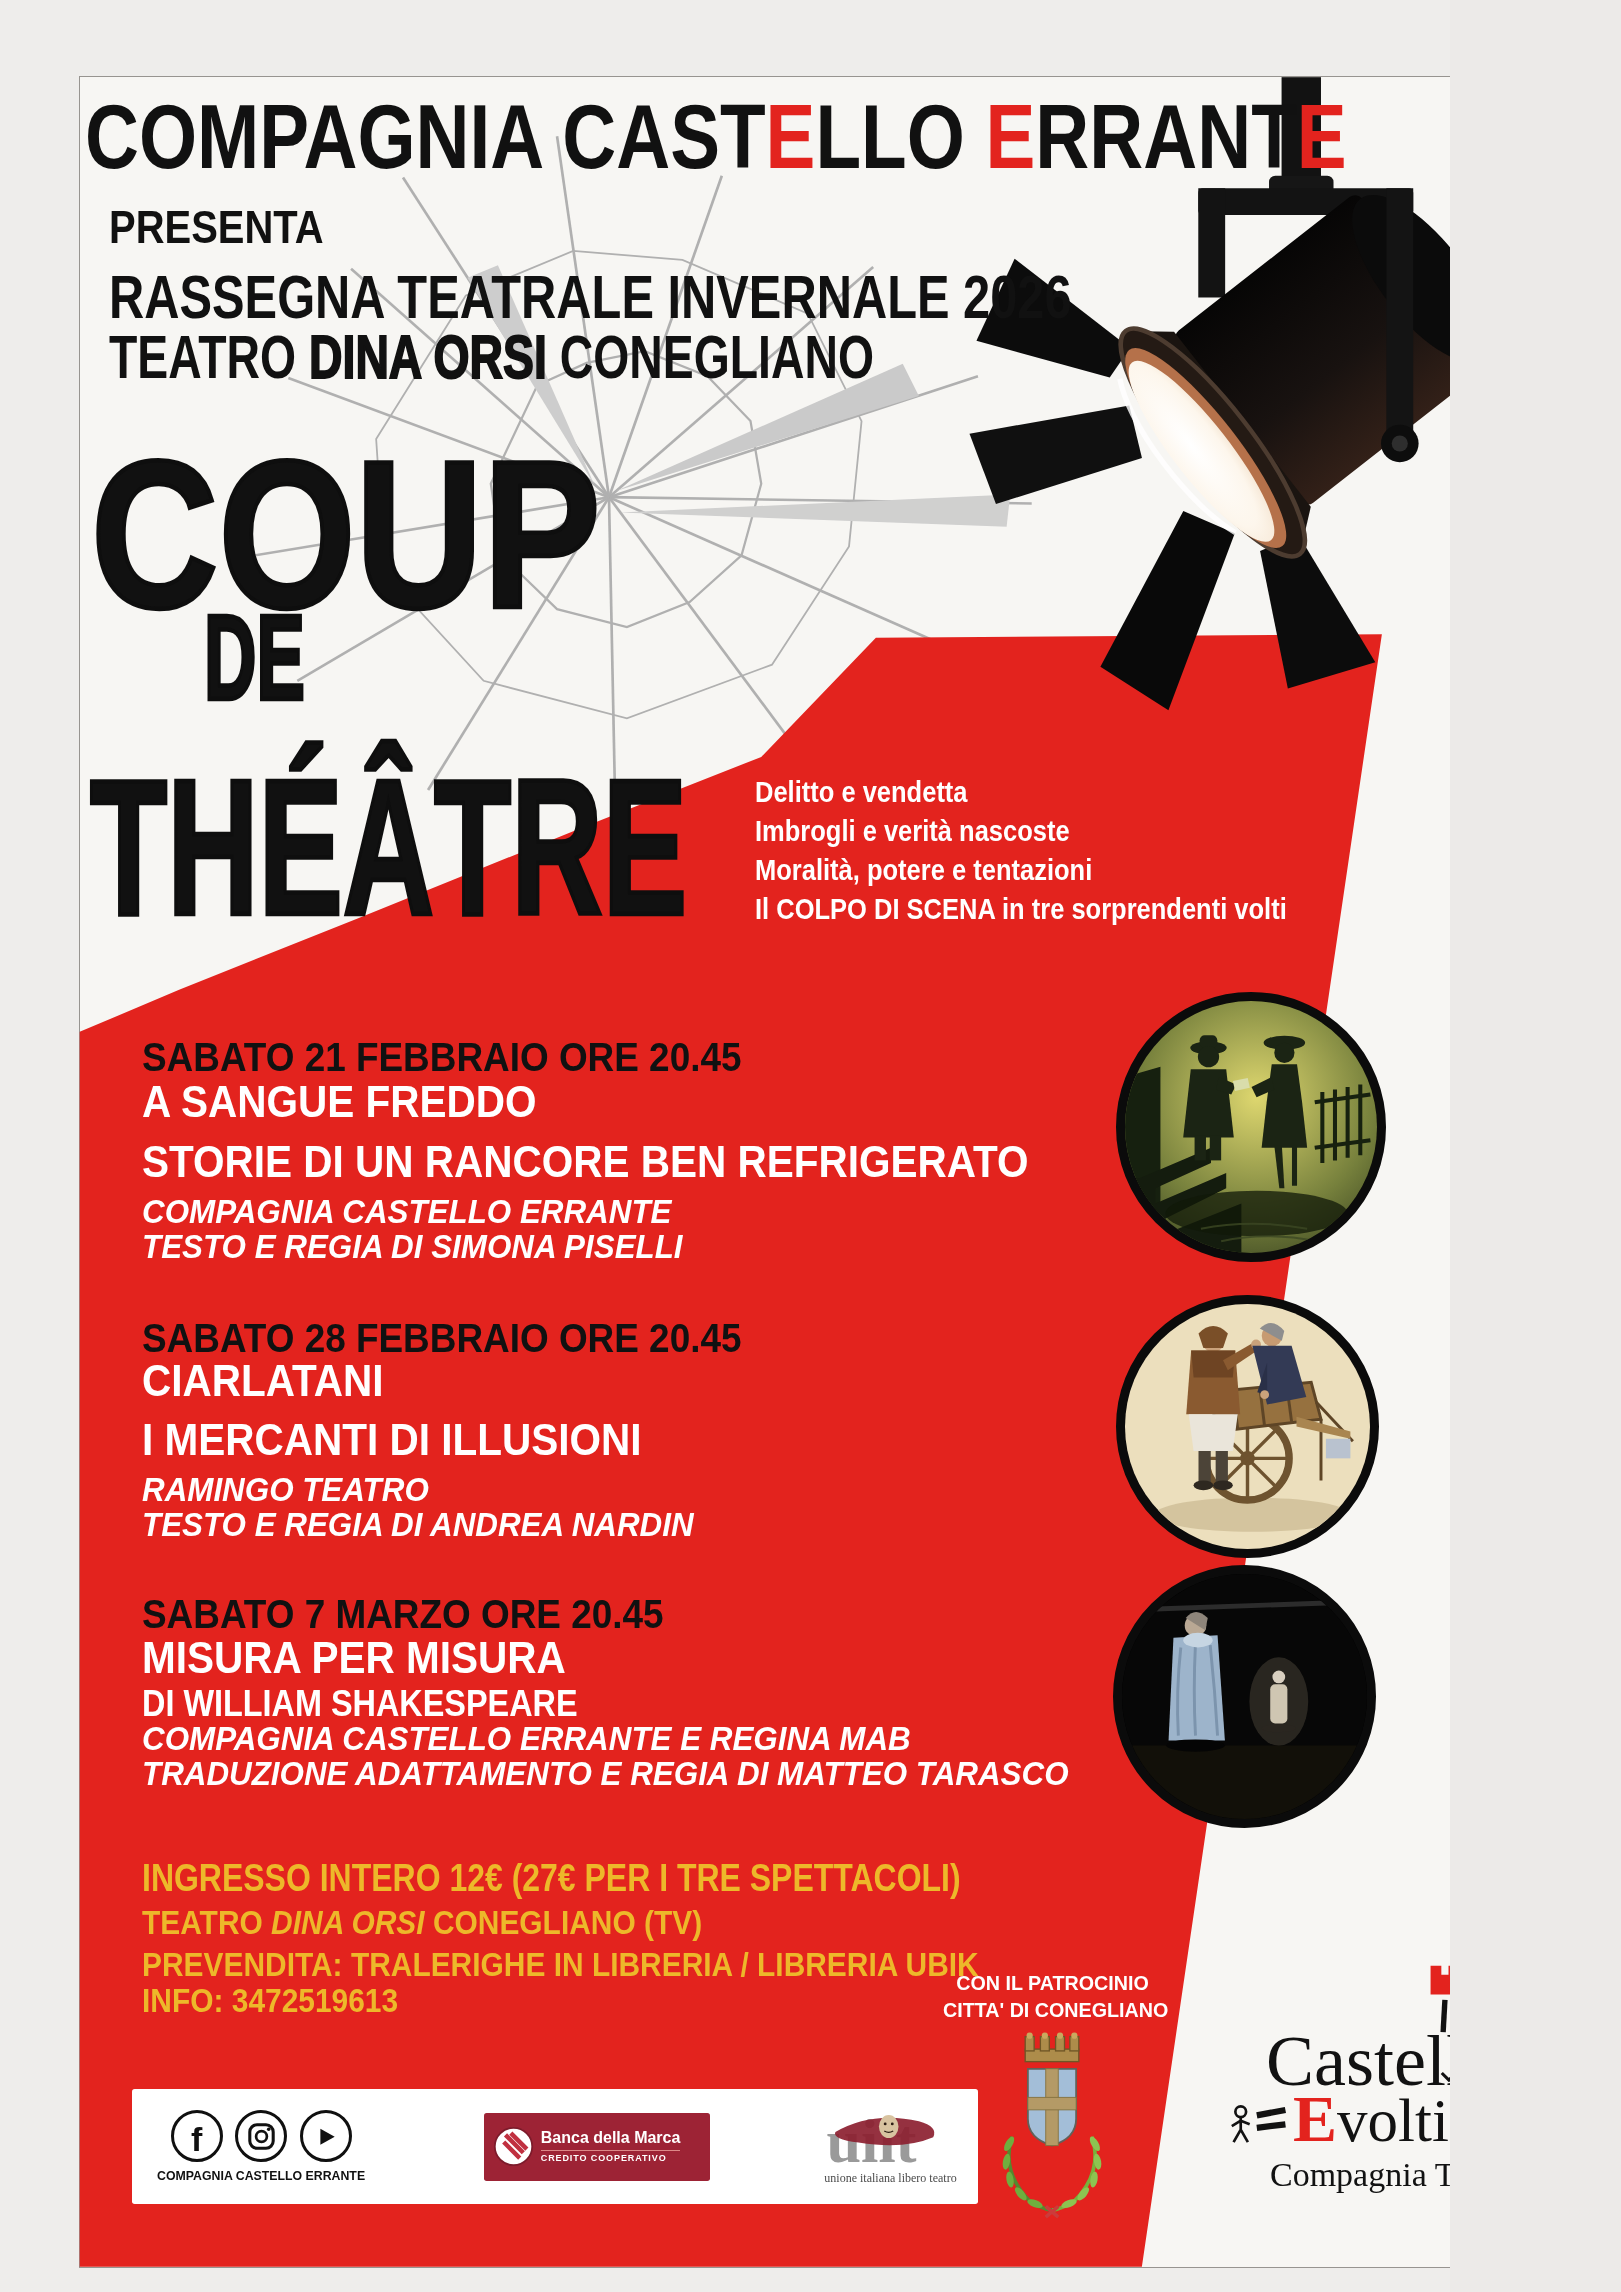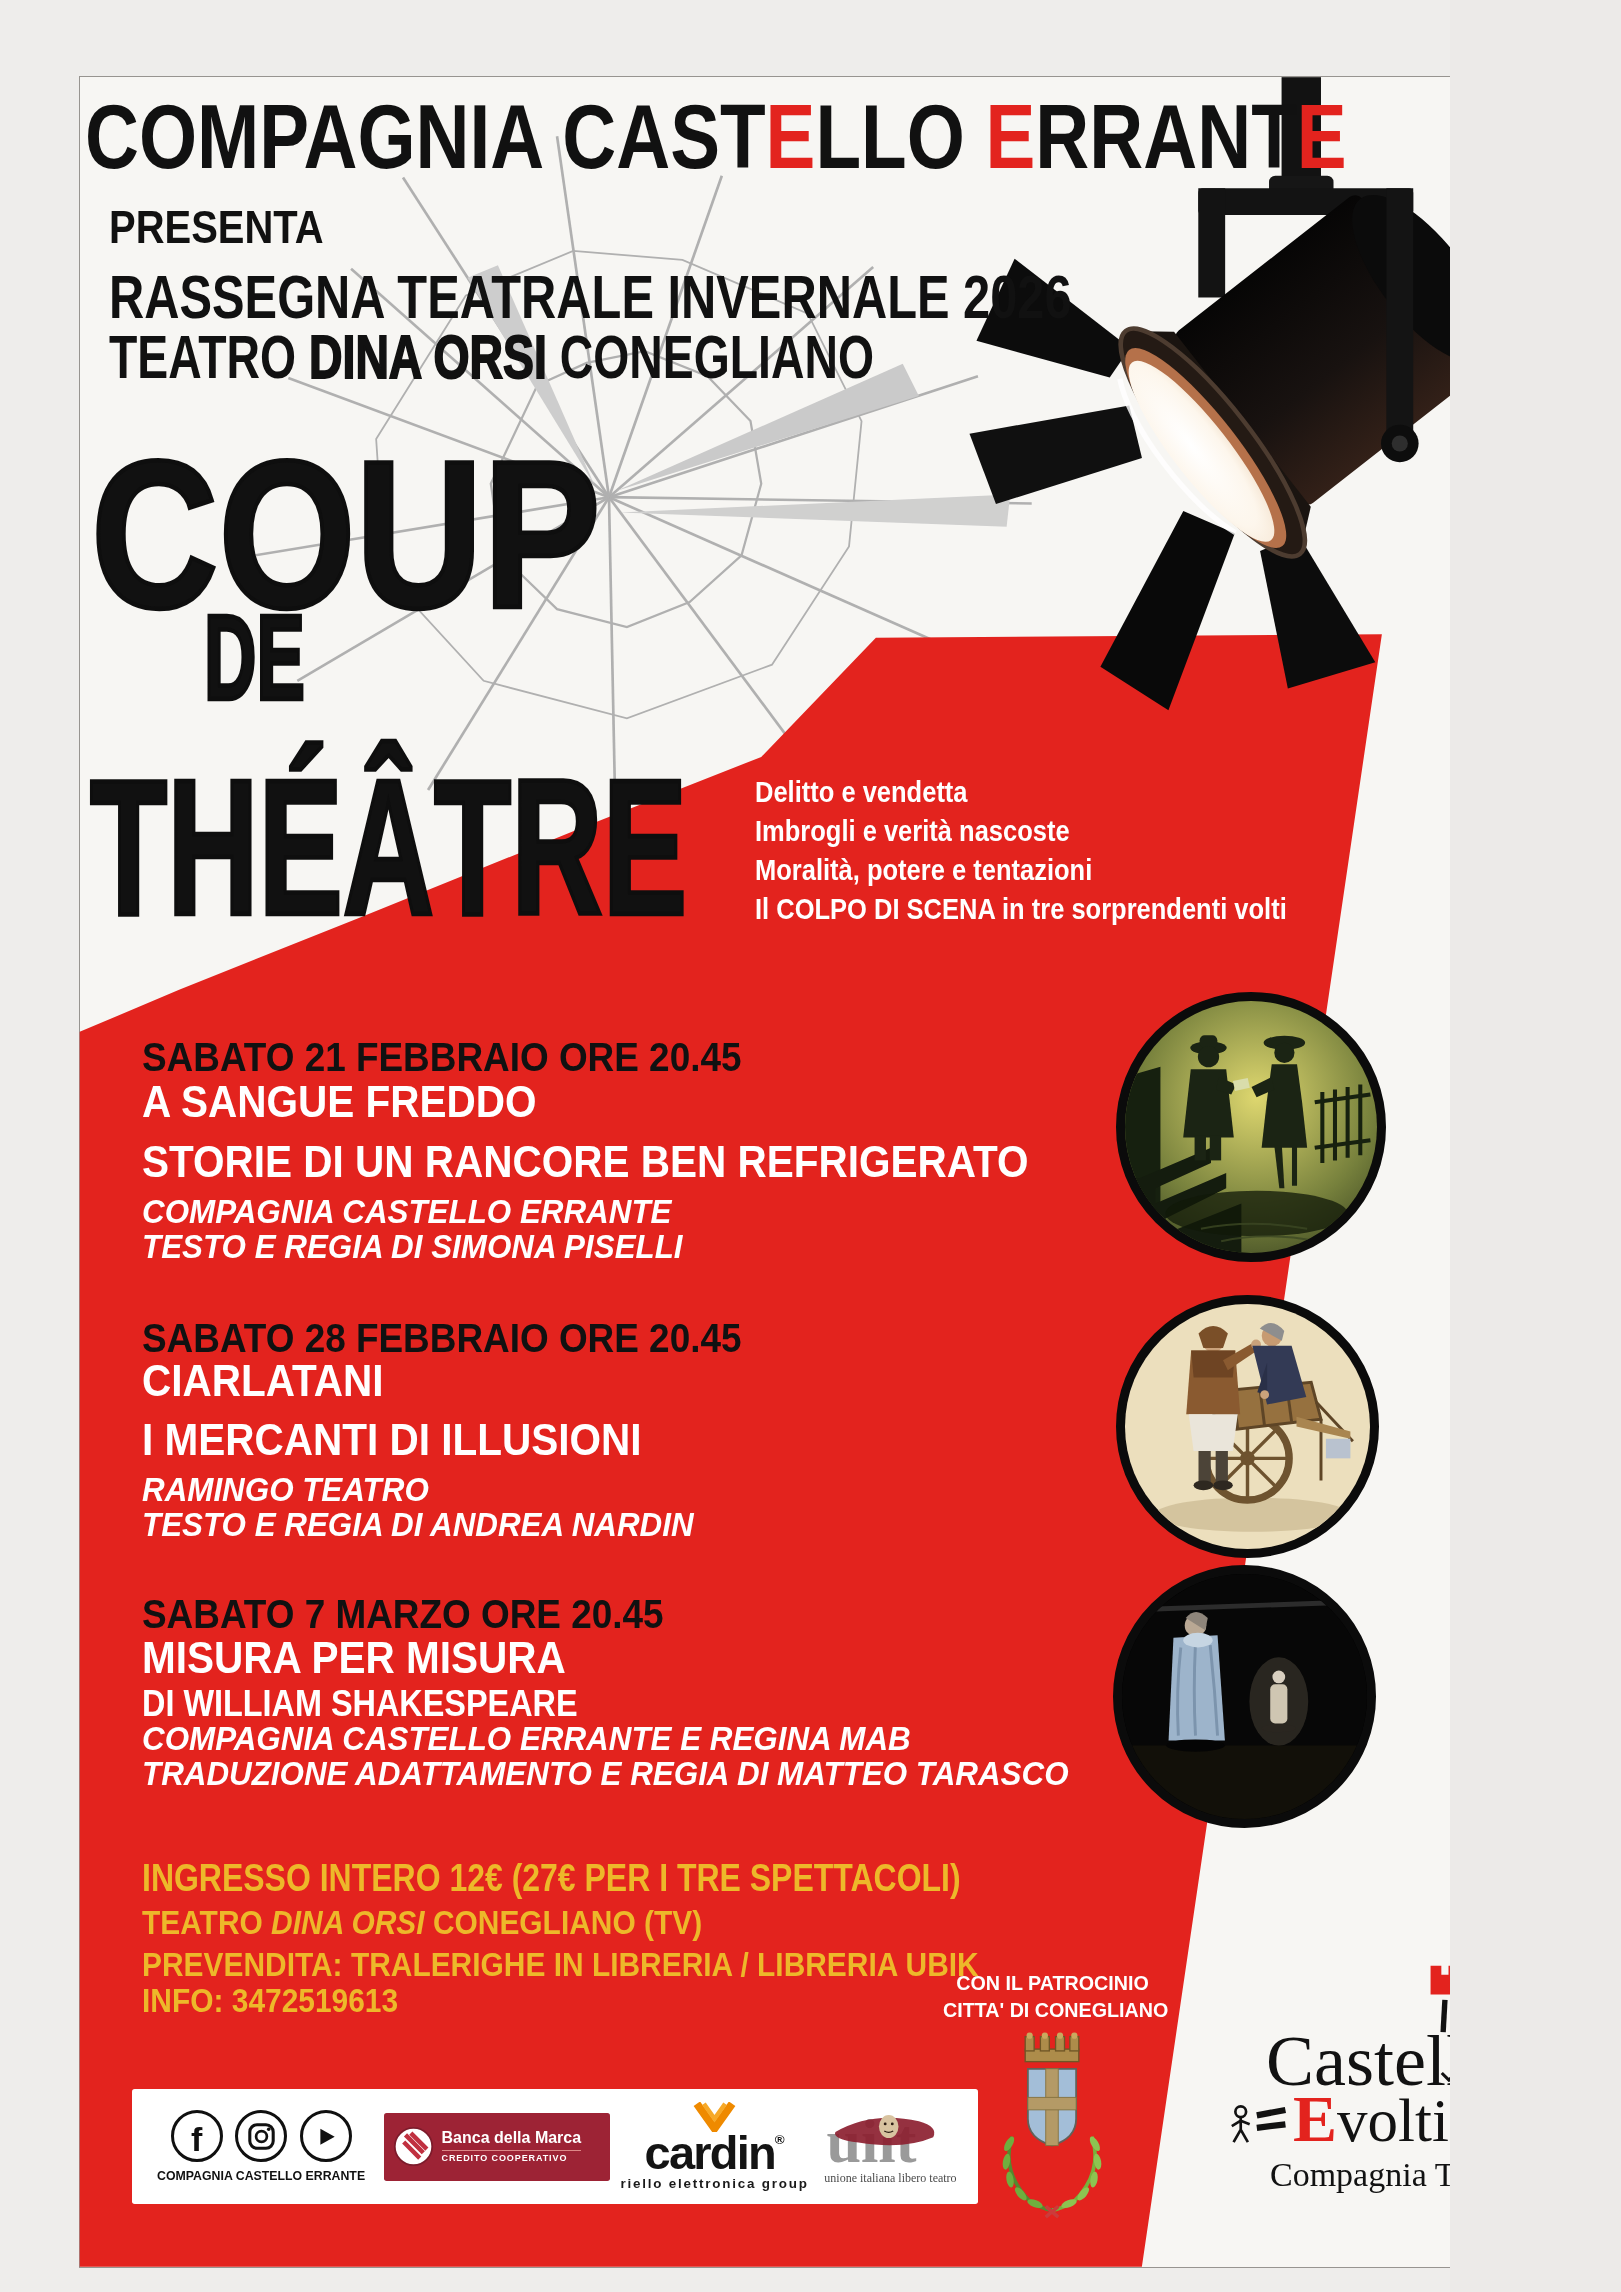--- a/index.html
+++ b/index.html
@@ -355,30 +355,20 @@
         <circle cx="23" cy="23" r="21" fill="#fff"></circle>
         <path d="M14,10 L34,30 M12,18 L30,36 M20,8 L38,26" stroke="#c03040" stroke-width="5"></path>
         <circle cx="23" cy="23" r="21" fill="none" stroke="#7d1b2b" stroke-width="2"></circle>
       </svg>
       <div class="banca-text">
         <div class="banca-name">Banca della Marca</div>
         <div class="banca-sub">CREDITO COOPERATIVO</div>
       </div>
     </div>
 
-    <div id="cardin-box">
-      <svg width="57" height="30" viewBox="0 0 64 34">
-        <path d="M12,2 L32,30 L52,2" stroke="#ef8a00" stroke-width="9" fill="none"></path>
-        <path d="M20,2 L32,19 L44,2" stroke="#f7a928" stroke-width="5" fill="none"></path>
-      </svg>
-      <div>
-        <span class="cardin-name">cardin</span><span class="cardin-name cardin-reg">®</span>
-      </div>
-      <div class="cardin-sub">riello elettronica group</div>
-    </div>
 
     <div id="uilt-box">
       <svg width="143" height="64" viewBox="0 0 160 72">
         <text x="8" y="62" font-family="Liberation Serif, serif" font-weight="bold" font-size="70" fill="#9a9a9a">uilt</text>
         <path d="M18,28 Q60,4 112,16 Q134,22 128,34 Q96,48 44,40 Q14,36 18,28 Z" fill="#8c2030" opacity="0.92"></path>
         <ellipse cx="78" cy="22" rx="11" ry="13" fill="#d8c3a0"></ellipse>
         <circle cx="74" cy="19" r="1.6" fill="#2b1d14"></circle>
           <circle cx="82" cy="19" r="1.6" fill="#2b1d14"></circle>
         <path d="M73,27 Q78,30 83,27" stroke="#2b1d14" stroke-width="1.5" fill="none"></path>
       </svg>

